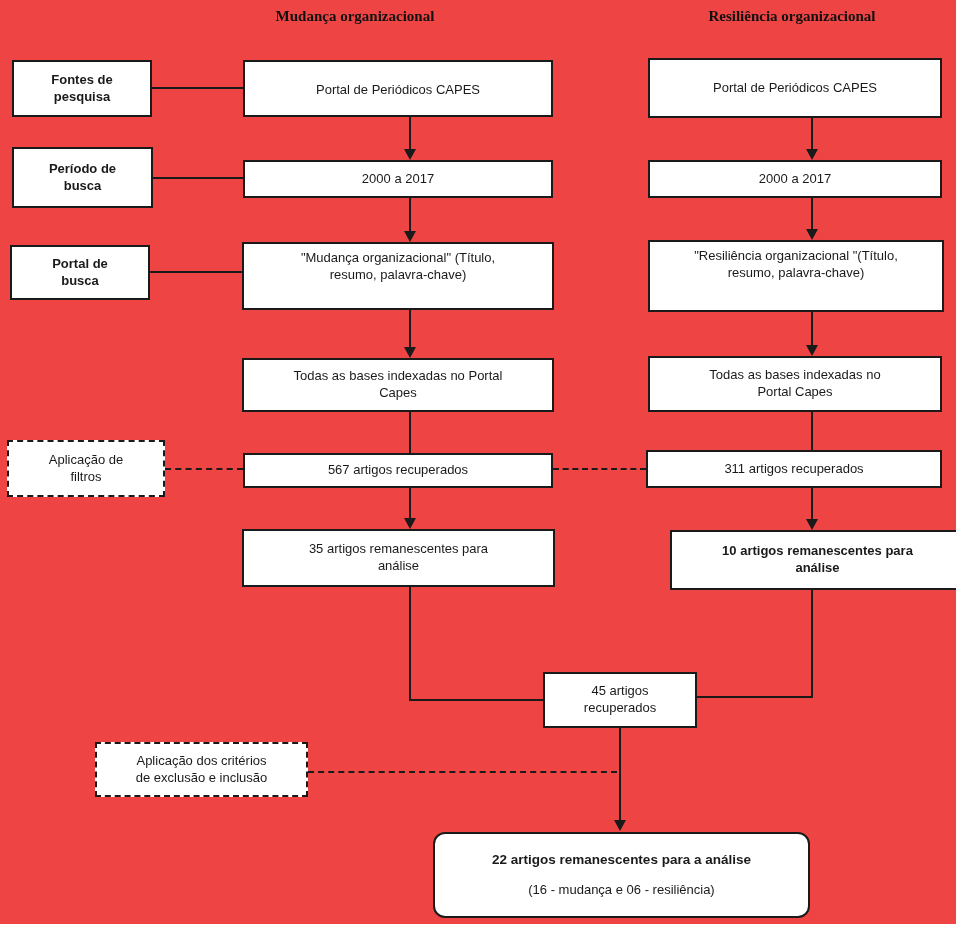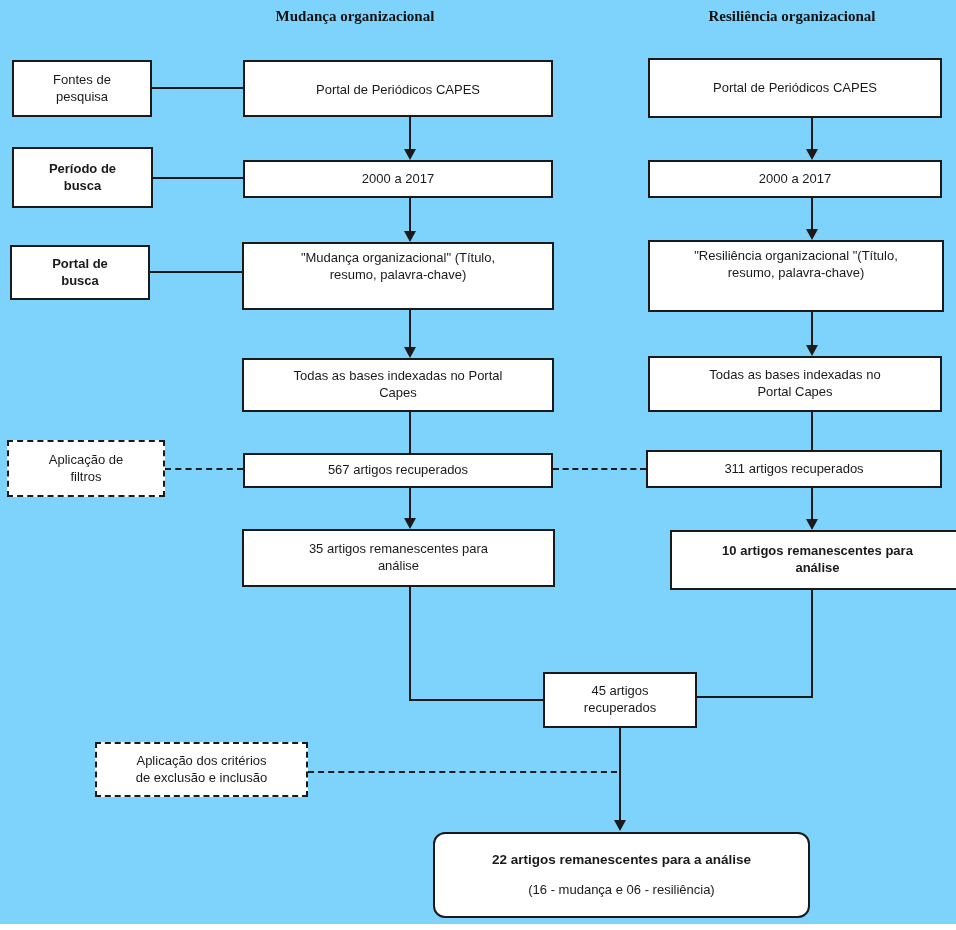--- a/index.html
+++ b/index.html
@@ -1,17 +1,17 @@
 <!DOCTYPE html>
 <html><head>
 <meta charset="utf-8">
 <style>
   html,body { margin:0; padding:0; background:#ffffff; }
   #canvas {
-    position:relative; width:956px; height:924px; background:#7dd3fc;
+    position:relative; width:956px; height:924px; background:#ef4444;
     font-family:"Liberation Sans", sans-serif; color:#1a1a1a;
   }
   .hdr {
     position:absolute; width:220px; text-align:center;
     font-family:"Liberation Serif", serif; font-weight:bold; font-size:15px; color:#111;
   }
   .box {
     position:absolute; border:2px solid #1a1a1a; background:#fff;
     display:flex; flex-direction:column; align-items:center; justify-content:center;
     text-align:center; font-size:13px; line-height:1.3; box-sizing:border-box;
@@ -34,21 +34,21 @@
   .finalbox .l2 { font-size:13px; }
 </style>
 </head>
 <body>
 
 <div id="canvas">
 
   <div class="hdr" style="left:245px; top:8px;">Mudança organizacional</div>
   <div class="hdr" style="left:682px; top:8px;">Resiliência organizacional</div>
 
-  <div class="box" style="left:12px; top:60px; width:140px; height:57px; font-weight:normal;">
+  <div class="box" style="left:12px; top:60px; width:140px; height:57px; font-weight:bold;">
     <span>Fontes de</span>
     <span>pesquisa</span>
   </div>
   <div class="box" style="left:12px; top:147px; width:141px; height:61px; font-weight:bold;text-align:center;">
     <span>Período de</span>
     <span>busca</span>
   </div>
   <div class="box" style="left:10px; top:245px; width:140px; height:55px; font-weight:bold;">
     <span>Portal de</span>
     <span>busca</span>

